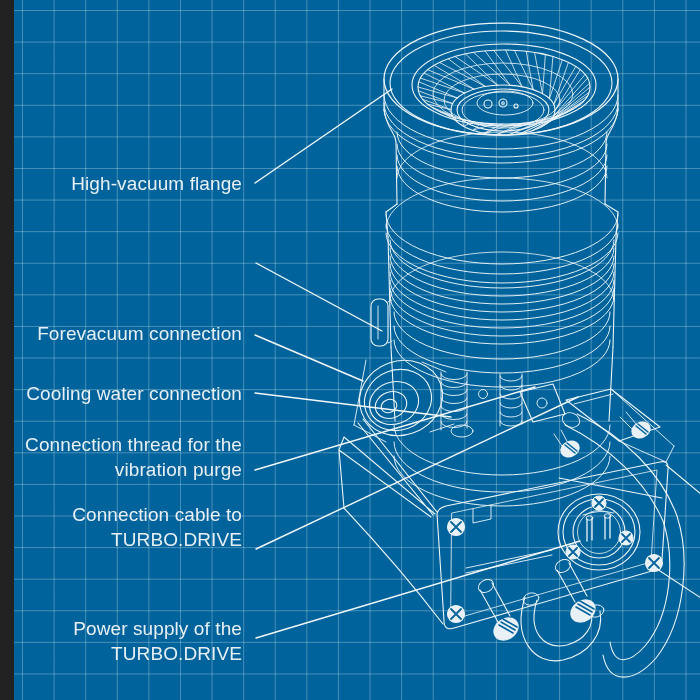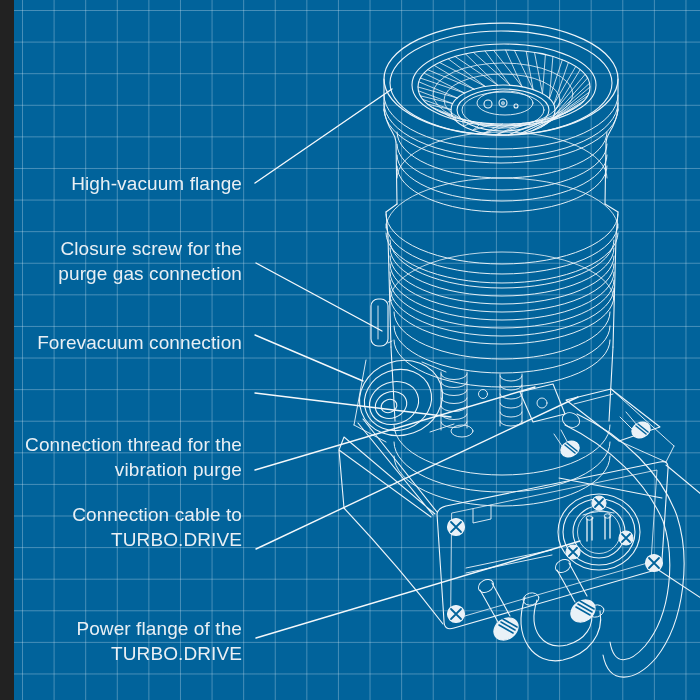--- a/index.html
+++ b/index.html
@@ -240,33 +240,32 @@
         <line x1="241" y1="470" x2="521" y2="387"></line>
         <line x1="242" y1="549" x2="564" y2="397"></line>
         <line x1="242" y1="638" x2="566" y2="541"></line>
       </g>
     </g>
   </svg>
 
   <div class="label" style="top:171px">
     <div>High-vacuum flange</div>
   </div>
-  <div class="label" style="top:236px">
-    <div>Closure screw for the</div>
-    <div>purge gas connection</div>
-  </div>
-  <div class="label" style="top:330px">
+  <div class="label" style="top:321px">
     <div>Forevacuum connection</div>
+  </div>
+  <div class="label" style="top:381px">
+    <div>Cooling water connection</div>
   </div>
   <div class="label" style="top:432px">
     <div>Connection thread for the</div>
     <div>vibration purge</div>
   </div>
   <div class="label" style="top:502px">
     <div>Connection cable to</div>
     <div>TURBO.DRIVE</div>
   </div>
   <div class="label" style="top:616px">
-    <div>Power flange of the</div>
+    <div>Power supply of the</div>
     <div>TURBO.DRIVE</div>
   </div>
 
 </div>
 
 </body></html>

